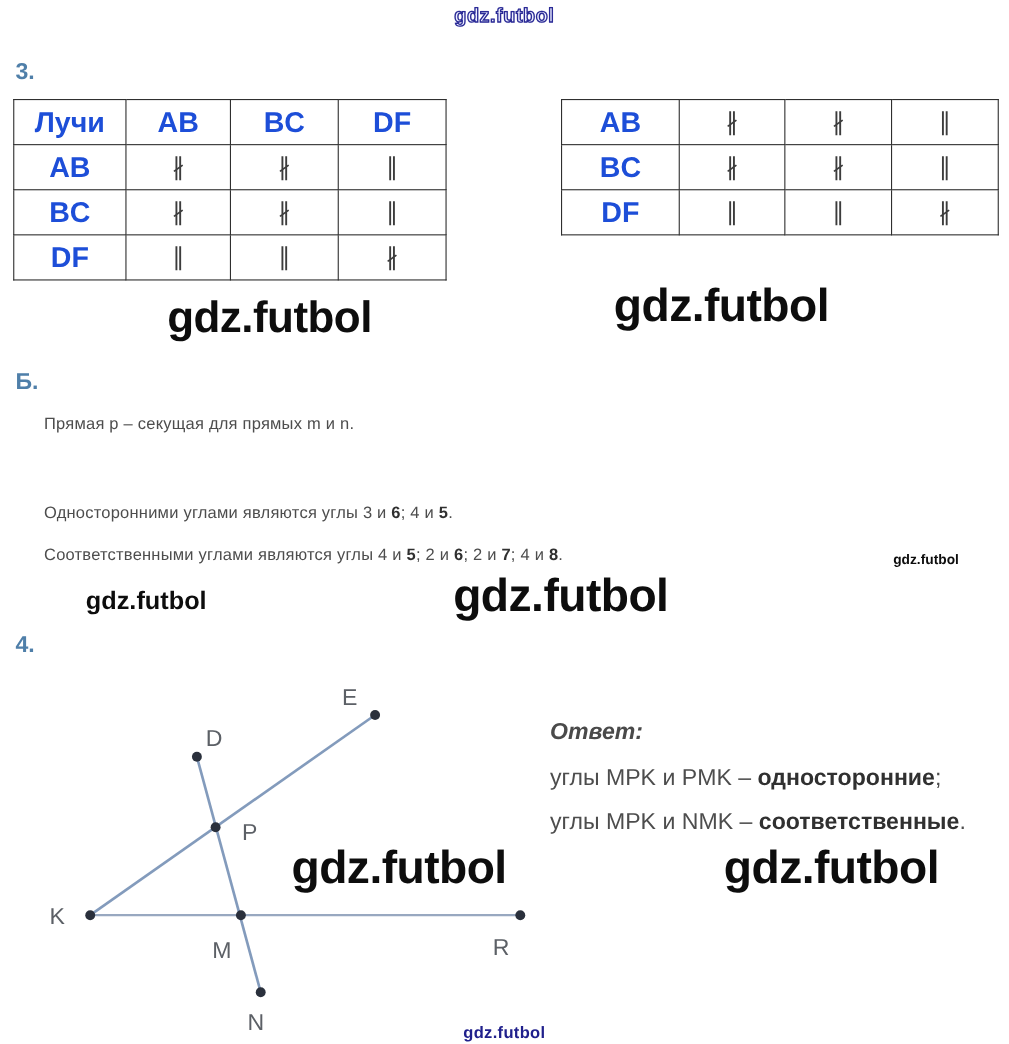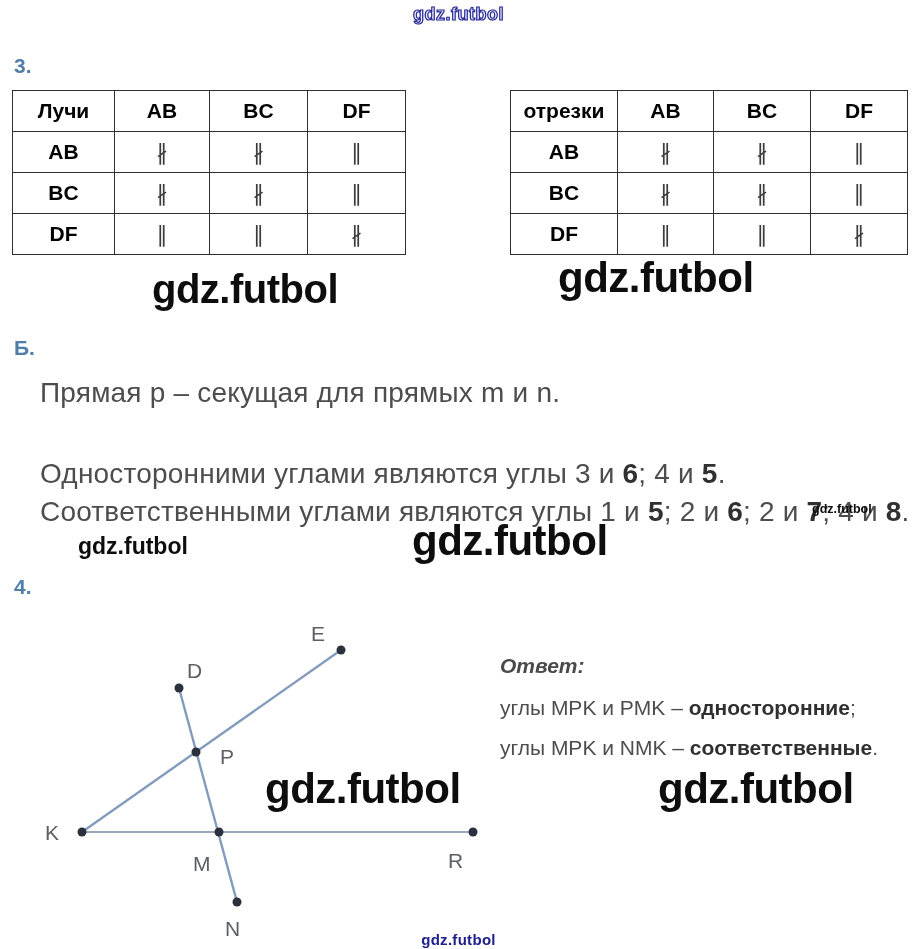--- a/index.html
+++ b/index.html
@@ -22,26 +22,26 @@
   .wm-40{font-size:40px;}
   .wm-42{font-size:42px;}
   .wm-23{font-size:23px;letter-spacing:0;}
   .wm-12{font-size:12.5px;font-weight:600;letter-spacing:0;}
   
   .sec-h{font-size:21px;font-weight:700;color:#4f7fa9;}
   
   table.rel{border-collapse:collapse;table-layout:fixed;}
   table.rel td{
     border:1px solid #2f2f2f;text-align:center;vertical-align:middle;
-    height:40px;padding:0;font-size:21px;color:#000000;
+    height:40px;padding:0;font-size:26px;color:#1d4ed8;
   }
   table.rel td.hdr{font-weight:700;}
   table.rel td.sym{font-family:"DejaVu Sans",sans-serif;font-size:22px;color:#3c3c3c;}
   
-  .stmt{left:40px;font-size:28px;color:#4d4d4d;letter-spacing:.2px;white-space:nowrap;}
+  .stmt{left:40px;font-size:15px;color:#4d4d4d;letter-spacing:.2px;white-space:nowrap;}
   .stmt b, .ansline b{font-weight:700;color:#303030;}
   
   .ans-title{font-size:21px;font-style:italic;color:#4a4a4a;}
   .ansline{font-size:21px;color:#4d4d4d;white-space:nowrap;}
   
   svg text{font-family:"Liberation Sans","DejaVu Sans",sans-serif;font-size:21px;fill:#5c6066;}
 </style>
 </head>
 <body>
 
@@ -87,26 +87,20 @@
     </table>
 
   <table class="rel abs" style="left:510px;top:90px;width:397px;">
     <colgroup>
         <col style="width:107px">
         <col style="width:96px">
         <col style="width:97px">
         <col style="width:97px">
       </colgroup>
     <tbody>
-        <tr>
-      <td class="hdr">отрезки</td>
-      <td class="hdr">AB</td>
-      <td class="hdr">BC</td>
-      <td class="hdr">DF</td>
-    </tr>
     <tr>
       <td class="hdr">AB</td>
       <td class="sym">∦</td>
       <td class="sym">∦</td>
       <td class="sym">∥</td>
     </tr>
     <tr>
       <td class="hdr">BC</td>
       <td class="sym">∦</td>
       <td class="sym">∦</td>
@@ -120,21 +114,21 @@
     </tr>
   </tbody>
     </table>
 
   <div class="abs wm wm-40" style="left:152px;top:267px;">gdz.futbol</div>
   <div class="abs wm wm-42" style="left:558px;top:254px;">gdz.futbol</div>
 
   <div class="abs sec-h" style="left:14px;top:336px;">Б.</div>
   <div class="abs stmt" style="top:377px;"><span>Прямая p – секущая для прямых m и n.</span></div>
   <div class="abs stmt" style="top:458px;"><span>Односторонними углами являются углы 3 и </span><b>6</b><span>; 4 и </span><b>5</b><span>.</span></div>
-  <div class="abs stmt" style="top:496px;"><span>Соответственными углами являются углы 1 и </span><b>5</b><span>; 2 и </span><b>6</b><span>; 2 и </span><b>7</b><span>; 4 и </span><b>8</b><span>.</span></div>
+  <div class="abs stmt" style="top:496px;"><span>Соответственными углами являются углы 4 и </span><b>5</b><span>; 2 и </span><b>6</b><span>; 2 и </span><b>7</b><span>; 4 и </span><b>8</b><span>.</span></div>
   <div class="abs wm wm-12" style="left:812px;top:502px;">gdz.futbol</div>
 
   <div class="abs wm wm-23" style="left:78px;top:533px;">gdz.futbol</div>
   <div class="abs wm wm-42" style="left:412px;top:517px;">gdz.futbol</div>
 
   <div class="abs sec-h" style="left:14px;top:575px;">4.</div>
 
   <svg class="abs" style="left:0;top:595px;" width="500" height="354" viewBox="0 595 500 354">
     <line x1="82" y1="832" x2="341" y2="650" stroke="#839bbc" stroke-width="2.4"></line>
     <line x1="179" y1="688" x2="237" y2="902" stroke="#839bbc" stroke-width="2.4"></line>

